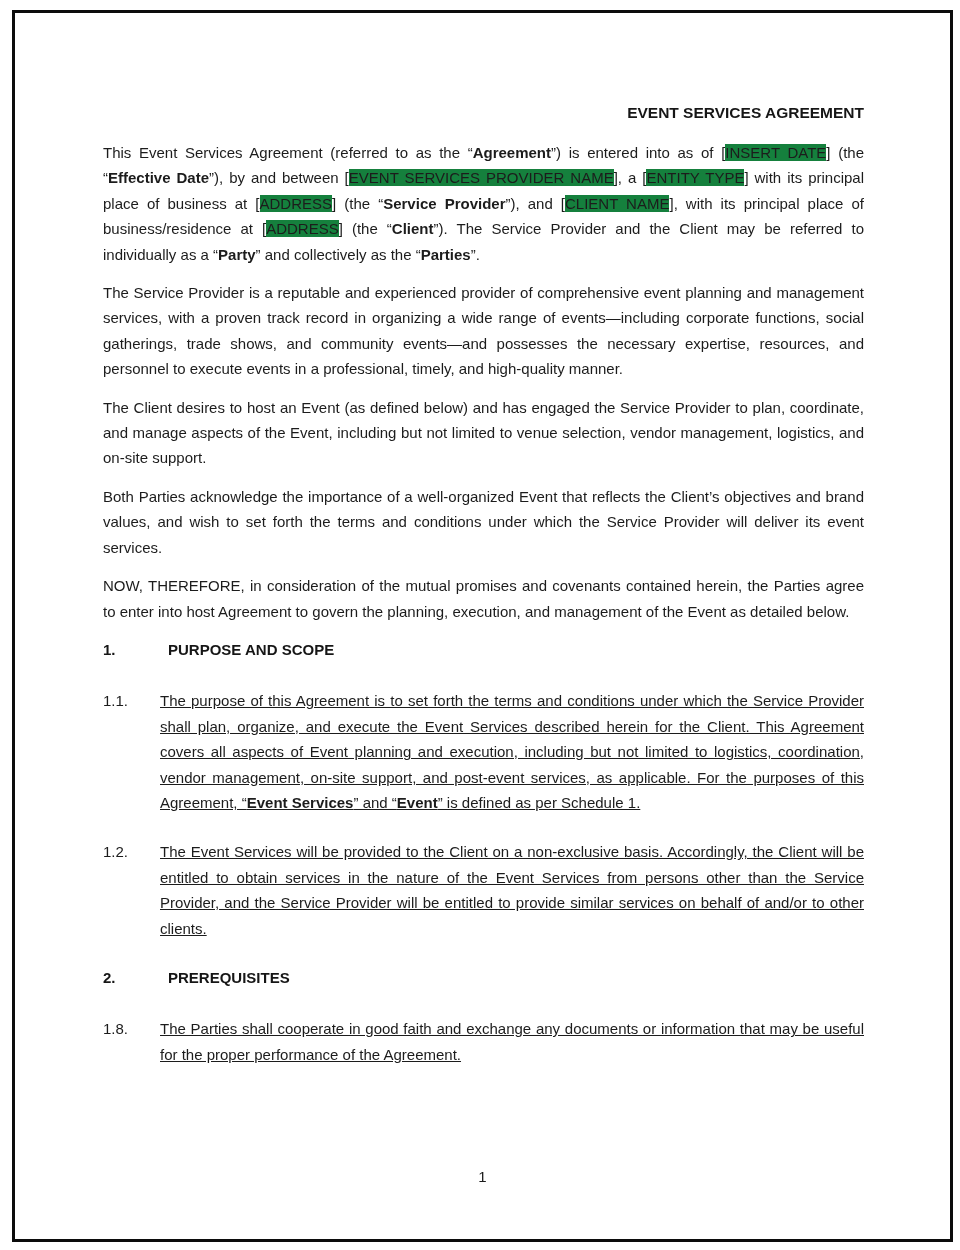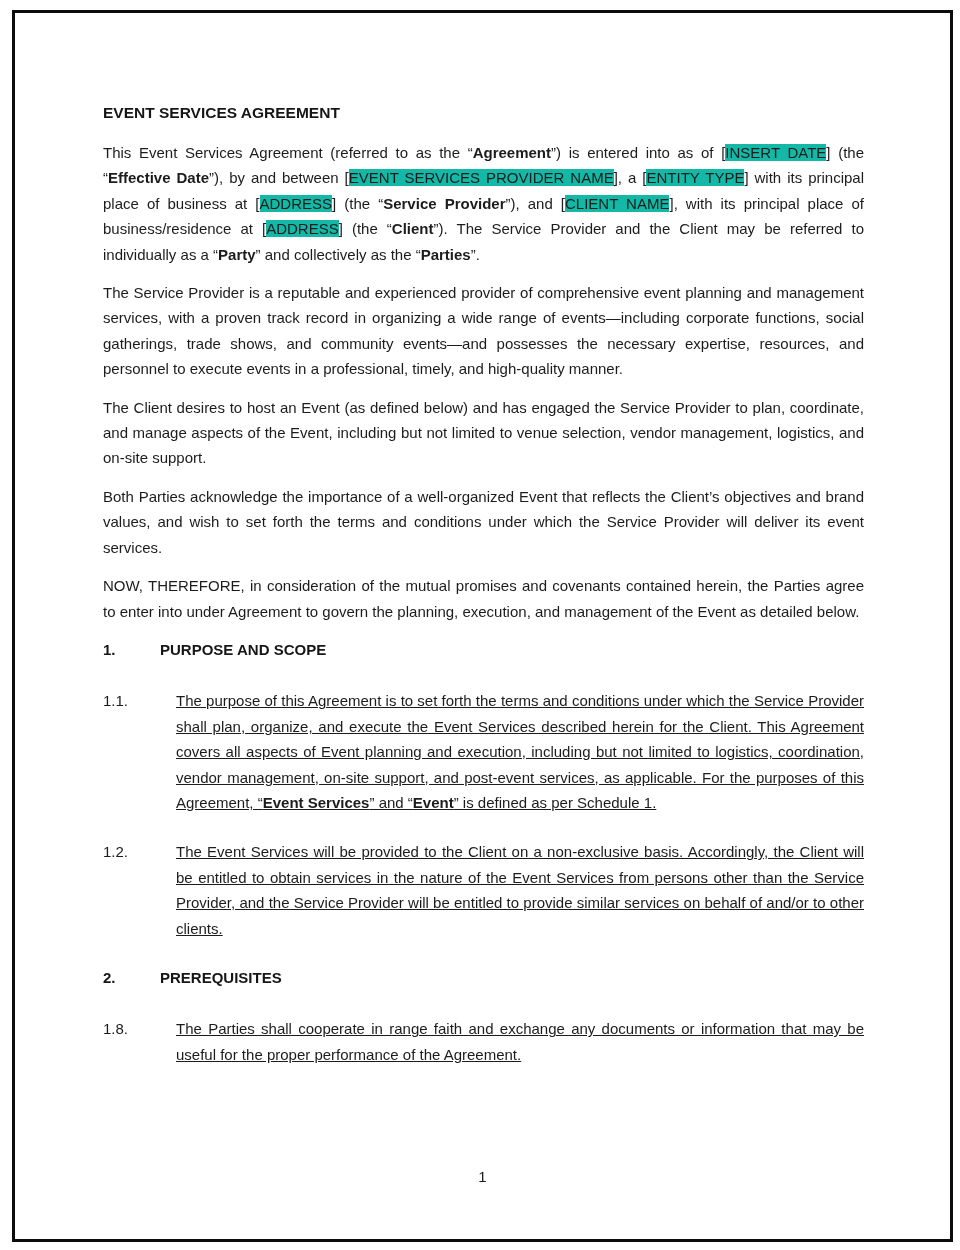--- a/index.html
+++ b/index.html
@@ -28,50 +28,49 @@
   .content {
     padding: 87px 86px 0 88px;
     color: #1c1c1c;
     font-size: 15px;
     line-height: 25.4px;
   }
   .doc-title {
     margin: 0 0 15px 0;
     font-size: 15.5px;
     font-weight: bold;
-    text-align: left;
+    text-align: right;
     line-height: 25px;
     color: #161616;
   }
   .para {
     margin: 0 0 13px 0;
     text-align: justify;
   }
   .heading {
     display: flex;
     margin: 0 0 26px 0;
     font-weight: bold;
     color: #161616;
   }
   .item {
     display: flex;
     margin: 0 0 24px 0;
-    gap: 16px;
   }
   .num {
     flex: 0 0 57px;
   }
-  .htext { flex: 1; }
+  .htext { flex: 1; margin-left: 8px; }
   .itext {
     flex: 1;
     text-align: justify;
     text-decoration: underline;
   }
   .b { font-weight: bold; }
-  .hl { background: #14b8a6; }
+  .hl { background: #15803d; }
   .pagenum {
     position: absolute;
     left: 0;
     top: 1155px;
     width: 100%;
     text-align: center;
     font-size: 15px;
     color: #1c1c1c;
   }
 </style>
@@ -81,21 +80,21 @@
 <div class="canvas">
   <div class="page">
     <div class="content">
 
       <h1 class="doc-title">EVENT SERVICES AGREEMENT</h1>
 
       <p class="para"><span>This Event Services Agreement (referred to as the “</span><span class="b">Agreement</span><span>”) is entered into as of [</span><span class="hl">INSERT DATE</span><span>] (the “</span><span class="b">Effective Date</span><span>”), by and between [</span><span class="hl">EVENT SERVICES PROVIDER NAME</span><span>], a [</span><span class="hl">ENTITY TYPE</span><span>] with its principal place of business at [</span><span class="hl">ADDRESS</span><span>] (the “</span><span class="b">Service Provider</span><span>”), and [</span><span class="hl">CLIENT NAME</span><span>], with its principal place of business/residence at [</span><span class="hl">ADDRESS</span><span>] (the “</span><span class="b">Client</span><span>”). The Service Provider and the Client may be referred to individually as a “</span><span class="b">Party</span><span>” and collectively as the “</span><span class="b">Parties</span><span>”.</span></p>
       <p class="para"><span>The Service Provider is a reputable and experienced provider of comprehensive event planning and management services, with a proven track record in organizing a wide range of events—including corporate functions, social gatherings, trade shows, and community events—and possesses the necessary expertise, resources, and personnel to execute events in a professional, timely, and high-quality manner.</span></p>
       <p class="para"><span>The Client desires to host an Event (as defined below) and has engaged the Service Provider to plan, coordinate, and manage aspects of the Event, including but not limited to venue selection, vendor management, logistics, and on-site support.</span></p>
       <p class="para"><span>Both Parties acknowledge the importance of a well-organized Event that reflects the Client’s objectives and brand values, and wish to set forth the terms and conditions under which the Service Provider will deliver its event services.</span></p>
-      <p class="para"><span>NOW, THEREFORE, in consideration of the mutual promises and covenants contained herein, the Parties agree to enter into under Agreement to govern the planning, execution, and management of the Event as detailed below.</span></p>
+      <p class="para"><span>NOW, THEREFORE, in consideration of the mutual promises and covenants contained herein, the Parties agree to enter into host Agreement to govern the planning, execution, and management of the Event as detailed below.</span></p>
 
       <div class="heading">
         <span class="num">1.</span>
         <span class="htext">PURPOSE AND SCOPE</span>
       </div>
 
       <div class="item">
         <span class="num">1.1.</span>
         <div class="itext"><span>The purpose of this Agreement is to set forth the terms and conditions under which the Service Provider shall plan, organize, and execute the Event Services described herein for the Client. This Agreement covers all aspects of Event planning and execution, including but not limited to logistics, coordination, vendor management, on-site support, and post-event services, as applicable. For the purposes of this Agreement, “</span><span class="b">Event Services</span><span>” and “</span><span class="b">Event</span><span>” is defined as per Schedule 1.</span></div>
       </div>
@@ -105,20 +104,20 @@
         <div class="itext"><span>The Event Services will be provided to the Client on a non-exclusive basis. Accordingly, the Client will be entitled to obtain services in the nature of the Event Services from persons other than the Service Provider, and the Service Provider will be entitled to provide similar services on behalf of and/or to other clients.</span></div>
       </div>
 
       <div class="heading">
         <span class="num">2.</span>
         <span class="htext">PREREQUISITES</span>
       </div>
 
       <div class="item">
         <span class="num">1.8.</span>
-        <div class="itext"><span>The Parties shall cooperate in range faith and exchange any documents or information that may be useful for the proper performance of the Agreement.</span></div>
+        <div class="itext"><span>The Parties shall cooperate in good faith and exchange any documents or information that may be useful for the proper performance of the Agreement.</span></div>
       </div>
 
     </div>
 
     <div class="pagenum">1</div>
   </div>
 </div>
 
 </body></html>

